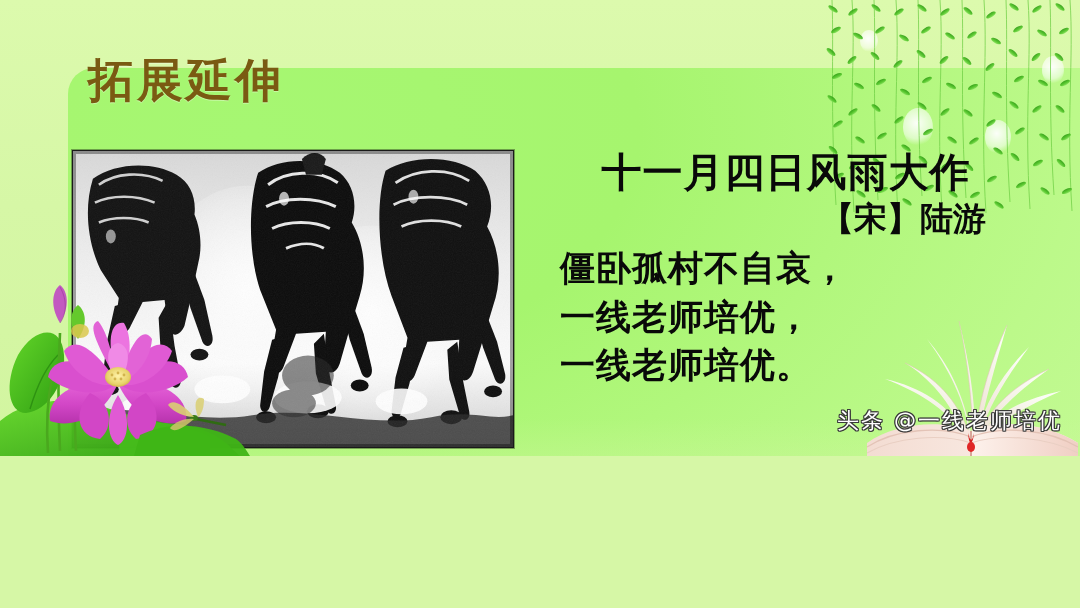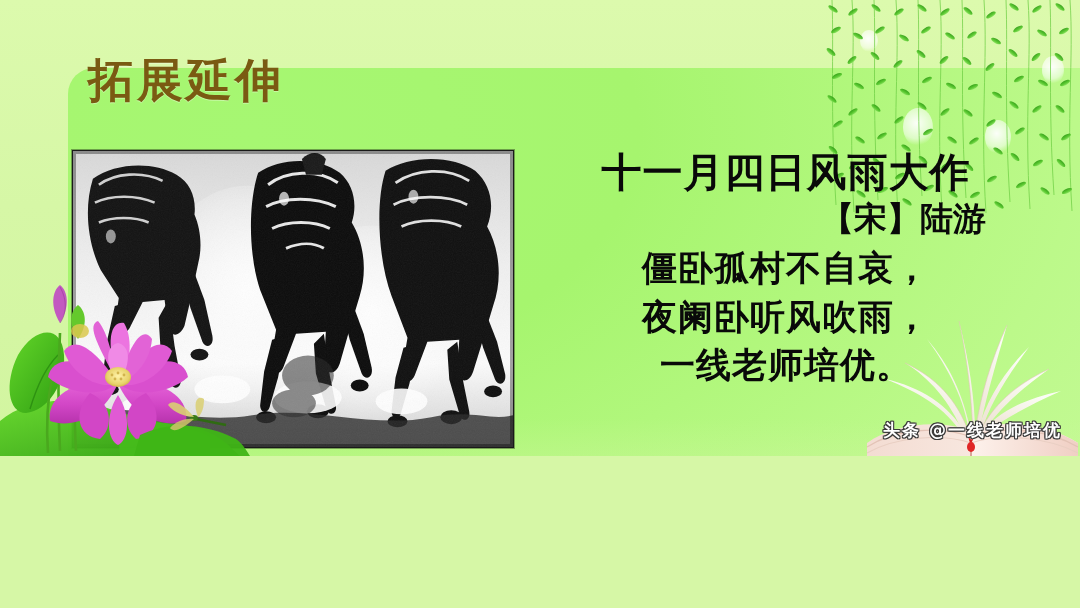--- a/index.html
+++ b/index.html
@@ -101,21 +101,20 @@
     font-size:33px;
     font-weight:700;
     text-align:right;
     padding-right:26px;
     margin-top:4px;
     line-height:1.2;
     white-space:nowrap;
   }
   .poem-body{
     margin-top:6px;
-    text-align:center;
   }
   .poem-line{
     font-size:35px;
     font-weight:600;
     line-height:1.38;
     letter-spacing:1px;
     white-space:nowrap;
   }
 
   
@@ -132,24 +131,24 @@
     position:absolute;
     right:0; bottom:0;
     width:215px; height:175px;
     z-index:26;
     pointer-events:none;
   }
 
   
   .watermark{
     position:absolute;
-    right:18px; bottom:14px;
+    right:18px; bottom:20px;
     z-index:40;
-    font-size:17px;
-    font-weight:700;
+    font-size:22px;
+    font-weight:400;
     letter-spacing:2px;
     color:#ffffff;
     white-space:nowrap;
     text-shadow:
        1px 0 0 #3a3a3a, -1px 0 0 #3a3a3a,
        0 1px 0 #3a3a3a, 0 -1px 0 #3a3a3a,
        1px 1px 0 #3a3a3a, -1px -1px 0 #3a3a3a,
        1px -1px 0 #3a3a3a, -1px 1px 0 #3a3a3a;
   }
 </style>
@@ -415,21 +414,21 @@
 
       <rect width="442" height="298" fill="none" stroke="#000" stroke-width="6" opacity=".35"></rect>
     </svg>
   </div>
 
   <div class="poem">
     <div class="poem-title">十一月四日风雨大作</div>
     <div class="poem-author">【宋】陆游</div>
     <div class="poem-body">
       <div class="poem-line">僵卧孤村不自哀，</div>
-      <div class="poem-line">夜阑卧听风吹雨，</div>
+      <div class="poem-line">一线老师培优，</div>
       <div class="poem-line">一线老师培优。</div>
     </div>
   </div>
 
   <div class="lotus">
     <svg viewBox="0 0 250 185" xmlns="http://www.w3.org/2000/svg" aria-hidden="true">
       <defs>
         <linearGradient id="petal" x1="0" y1="0" x2="0" y2="1">
           <stop offset="0%" stop-color="#e563d8"></stop>
           <stop offset="55%" stop-color="#d246c6"></stop>

